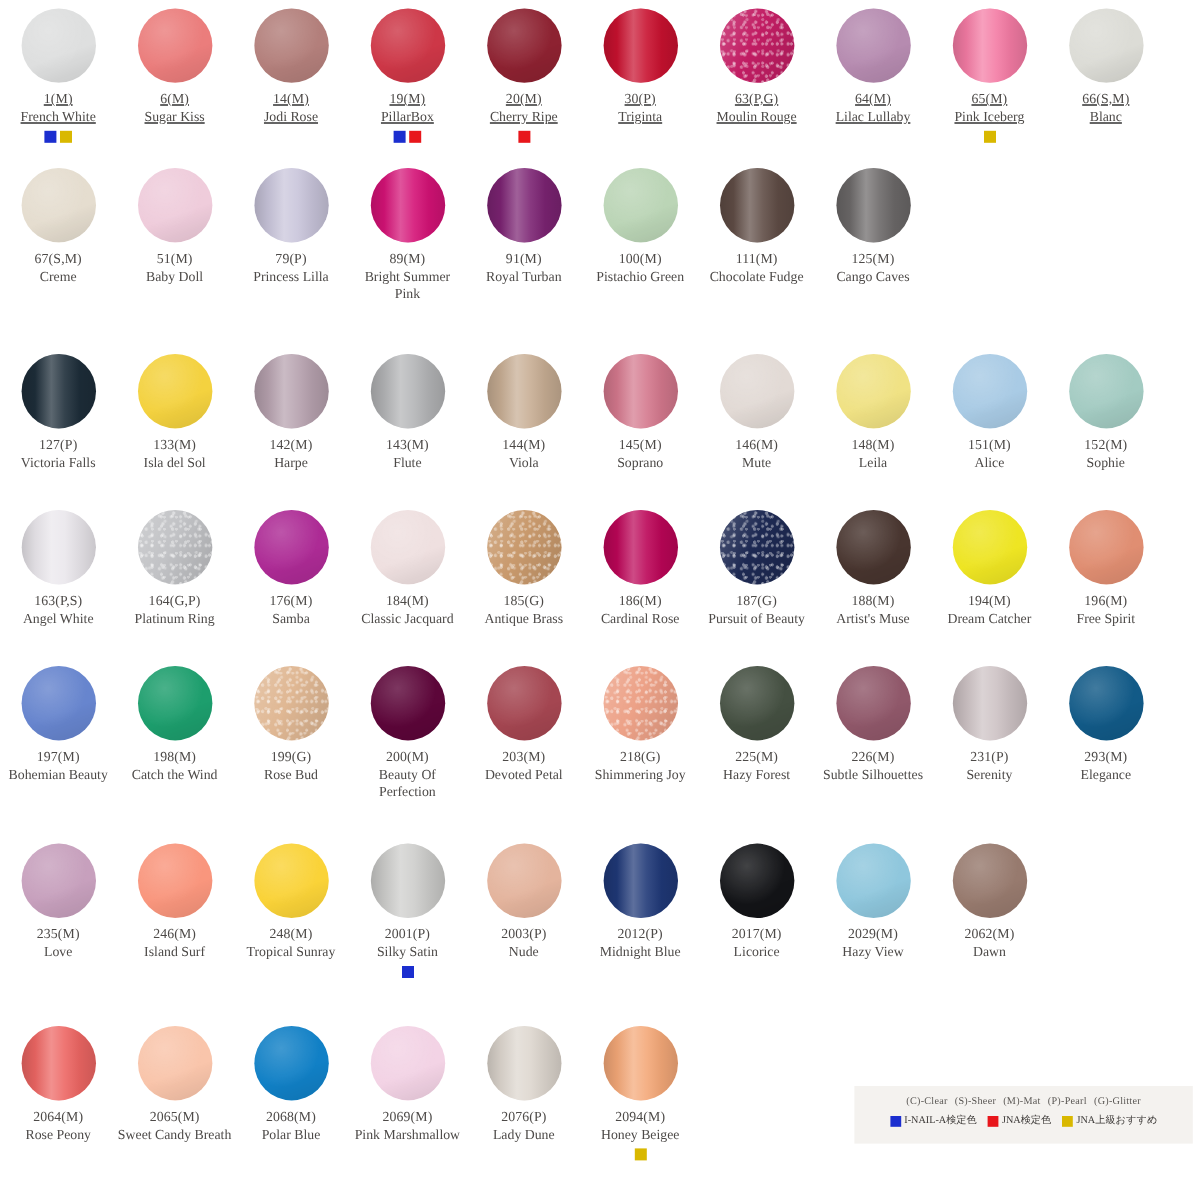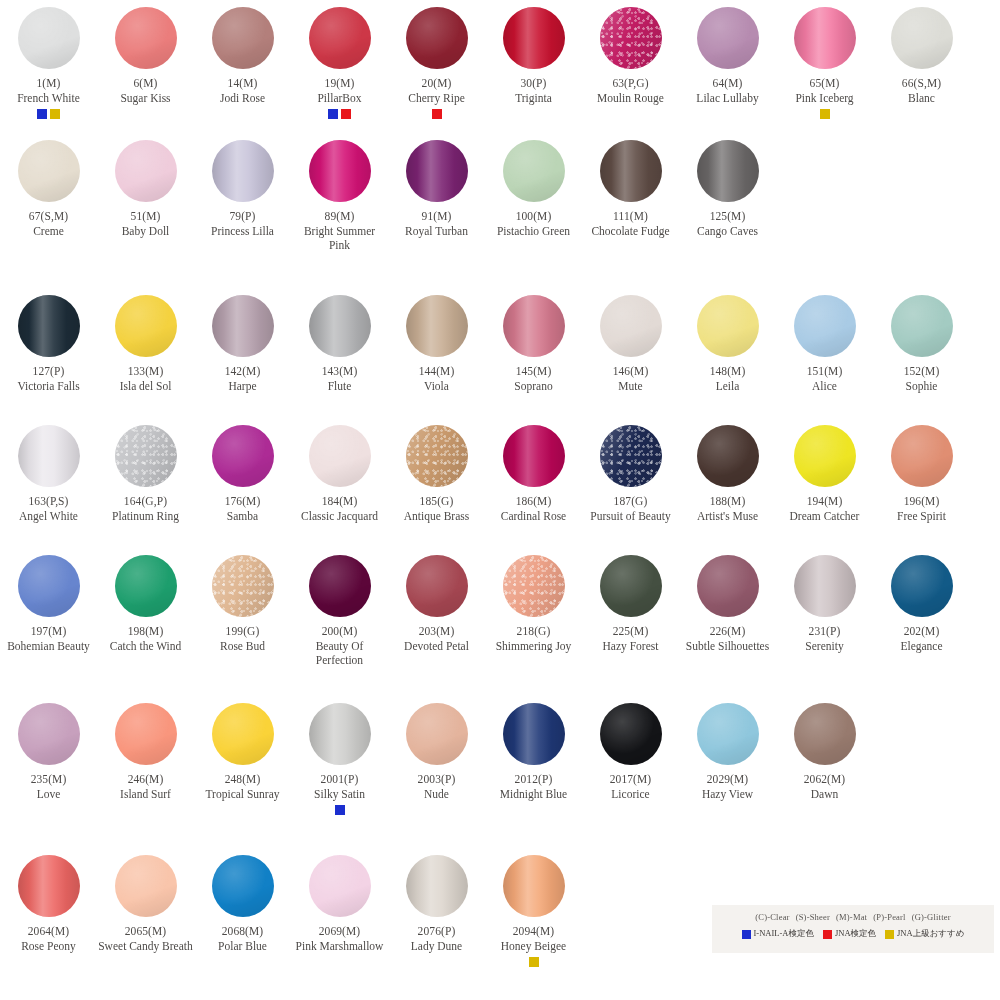--- a/index.html
+++ b/index.html
@@ -76,21 +76,21 @@
   .mark {
     width: 10px;
     height: 10px;
     display: inline-block;
   }
   .mark.blue   { background: #1b2ecf; }
   .mark.red    { background: #e8161b; }
   .mark.yellow { background: #d9b800; }
 
   
-  .r0 { height: 133px; }
+  .r0 { height: 133px; text-decoration: underline; }
   .r1 { height: 155px; }
   .r2 { height: 130px; }
   .r3 { height: 130px; }
   .r4 { height: 148px; }
   .r5 { height: 152px; }
   .r6 { height: 140px; }
 
   #legend {
     position: absolute;
     left: 712px;
@@ -622,21 +622,21 @@
           <div class="code">231(P)</div>
           <div class="name">Serenity</div>
           <div class="marks"></div>
         </div>
         <div class="cell">
           <div class="swatch-wrap">
             <div class="swatch" title="Elegance" style="background: rgb(18, 90, 135);">
               <div class="sheen" style="background: radial-gradient(circle at 36% 30%, rgba(255, 255, 255, 0.2), rgba(255, 255, 255, 0) 55%), linear-gradient(160deg, rgba(255, 255, 255, 0) 60%, rgba(0, 0, 0, 0.1) 100%);"></div>
             </div>
           </div>
-          <div class="code">202(M)</div>
+          <div class="code">293(M)</div>
           <div class="name">Elegance</div>
           <div class="marks"></div>
         </div>
       </div>
       <div class="row r5">
         <div class="cell">
           <div class="swatch-wrap">
             <div class="swatch" title="Love" style="background: rgb(199, 160, 189);">
               <div class="sheen" style="background: radial-gradient(circle at 36% 30%, rgba(255, 255, 255, 0.2), rgba(255, 255, 255, 0) 55%), linear-gradient(160deg, rgba(255, 255, 255, 0) 60%, rgba(0, 0, 0, 0.1) 100%);"></div>
             </div>

